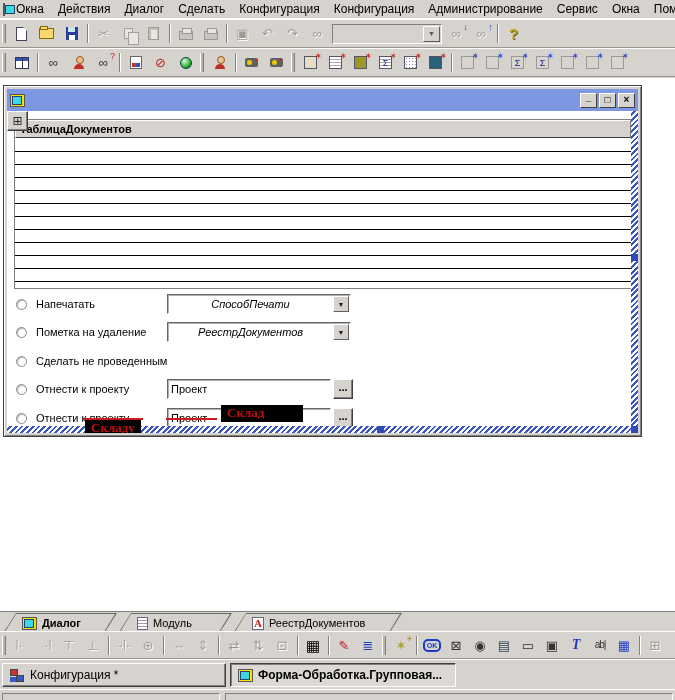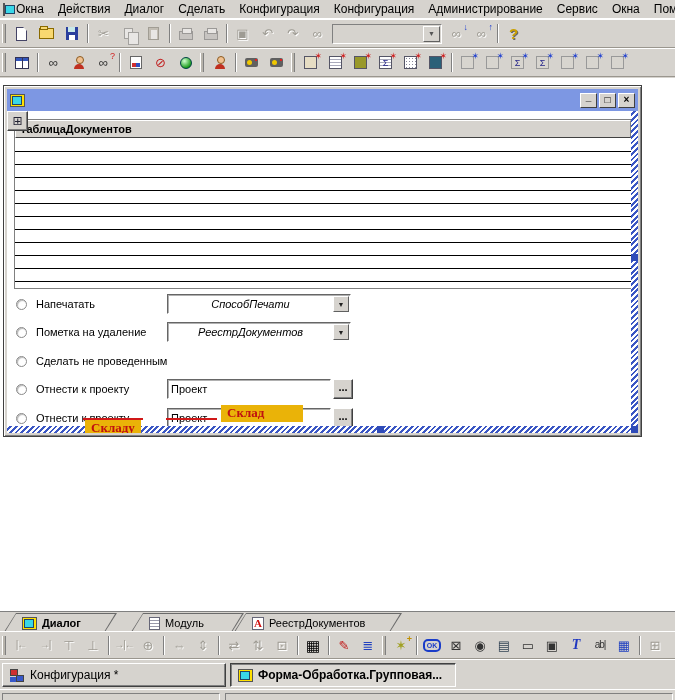--- a/index.html
+++ b/index.html
@@ -136,21 +136,21 @@
     display:flex; align-items:center; justify-content:center; font-size:7px; color:#222; }
   .field { position:absolute; left:160px; width:164px; height:20px; background:#fff;
     border:1px solid; border-color:#666 #fff #fff #666; box-shadow:inset 1px 1px 0 #b0b0b0;
     font-size:11px; padding:3px 0 0 3px; }
   .field .struck::after { left:-5px; right:-10px; }
   .dots-btn { position:absolute; left:326px; width:20px; height:20px; background:#d6d3ce;
     border:1px solid; border-color:#fff #404040 #404040 #fff; box-shadow:inset -1px -1px 0 #808080;
     font-size:11px; font-weight:bold; text-align:center; line-height:14px; }
 
   
-  .annot { position:absolute; background:#eab308; color:#c01010; font-family:"Liberation Serif","DejaVu Serif",serif;
+  .annot { position:absolute; background:#000000; color:#c01010; font-family:"Liberation Serif","DejaVu Serif",serif;
     font-weight:bold; font-size:13px; z-index:5; padding:0 6px 1px 6px; white-space:nowrap; }
 
   
   .tabbar { position:absolute; left:0; top:611px; width:675px; height:20px; background:#d6d3ce; border-top:1px solid #808080; }
   .tab { position:absolute; top:1px; height:19px; background:#6a6a6a;
     clip-path:polygon(12px 0, 100% 0, calc(100% - 12px) 100%, 0 100%); }
   .tab-in { position:absolute; left:1px; right:2px; top:1px; bottom:0; background:#d6d3ce;
     clip-path:polygon(11px 0, 100% 0, calc(100% - 11px) 100%, 0 100%);
     display:flex; align-items:center; gap:5px; padding-left:17px; font-size:11px; white-space:nowrap; }
   .tab.active .tab-in { font-weight:bold; }
@@ -457,21 +457,21 @@
     </div>
   </div>
 
   <div class="tabbar">
     <div class="tab active" style="left:4px;width:113px">
       <div class="tab-in">
           <span class="i-form"></span>
           <span>Диалог</span>
         </div>
     </div>
-    <div class="tab" style="left:131px;width:113px">
+    <div class="tab" style="left:119px;width:113px">
       <div class="tab-in">
           <span class="i-page"></span>
           <span>Модуль</span>
         </div>
     </div>
     <div class="tab" style="left:234px;width:168px">
       <div class="tab-in">
           <span class="i-regA">
             <span>A</span>
           </span>

